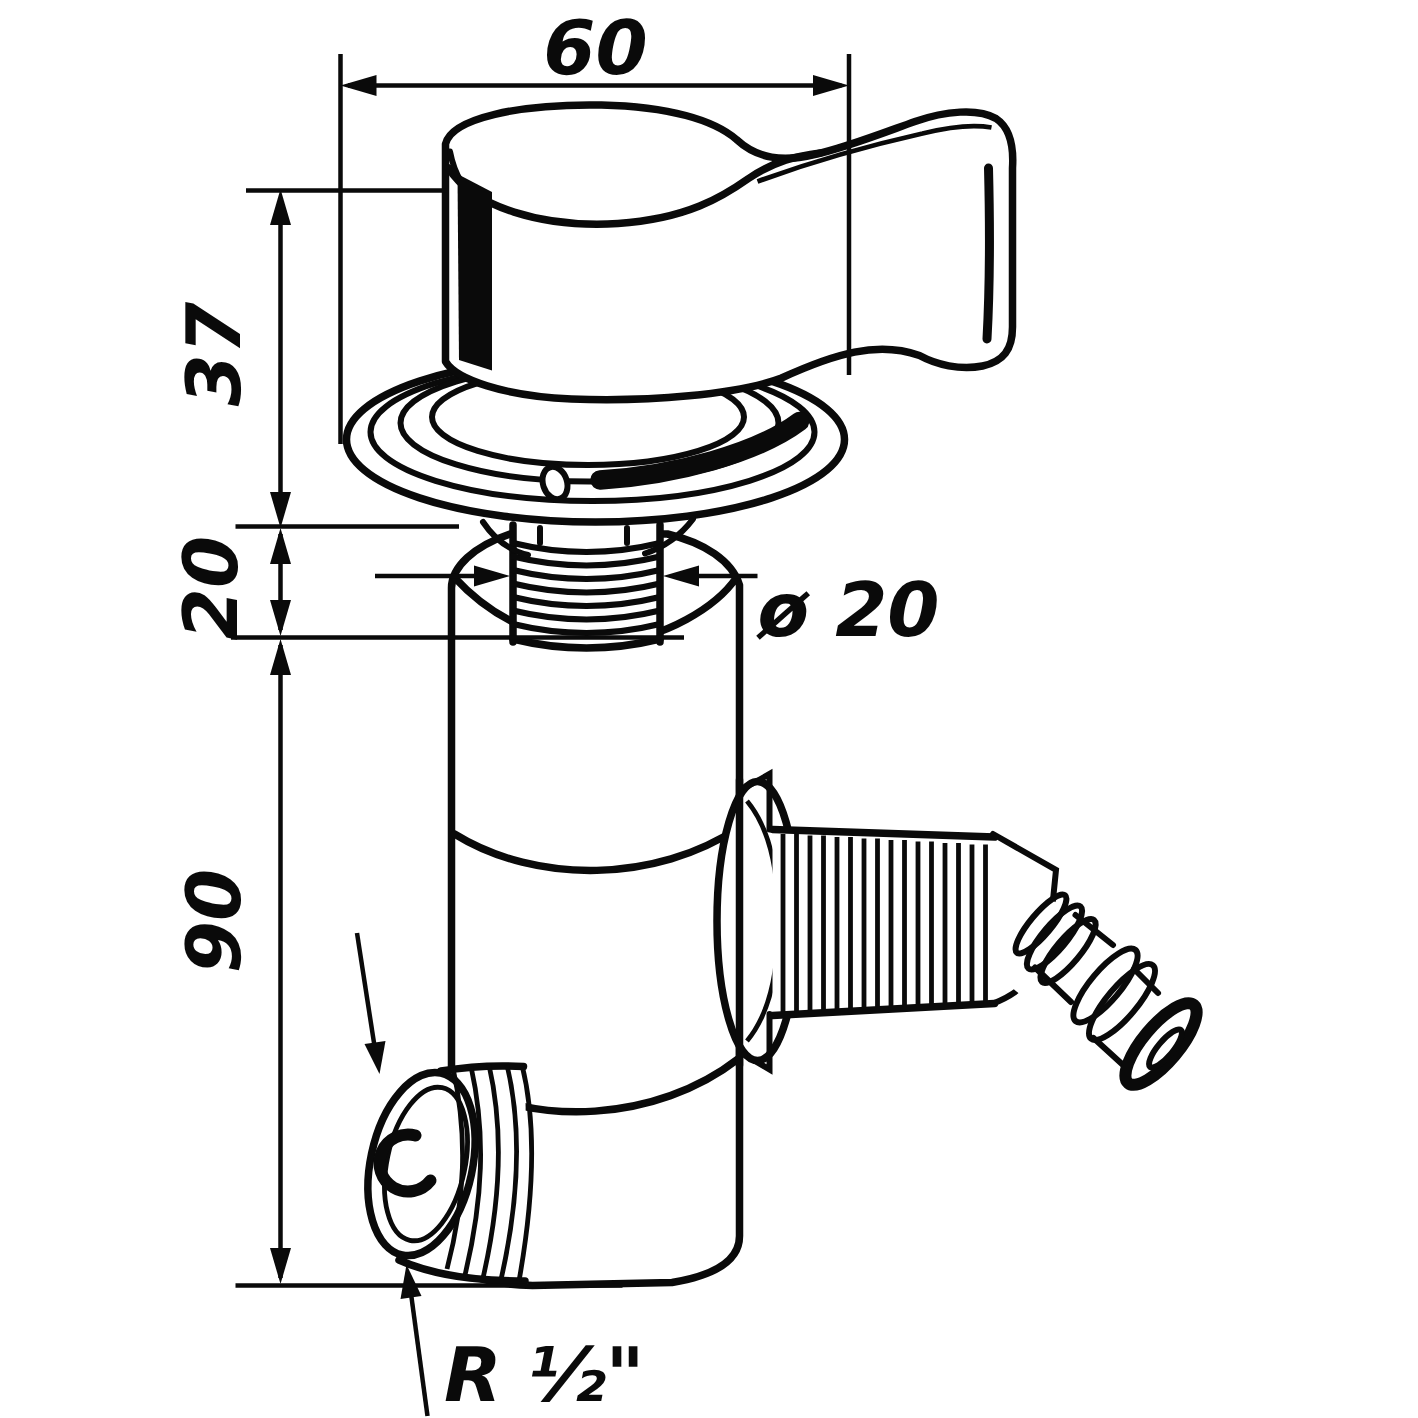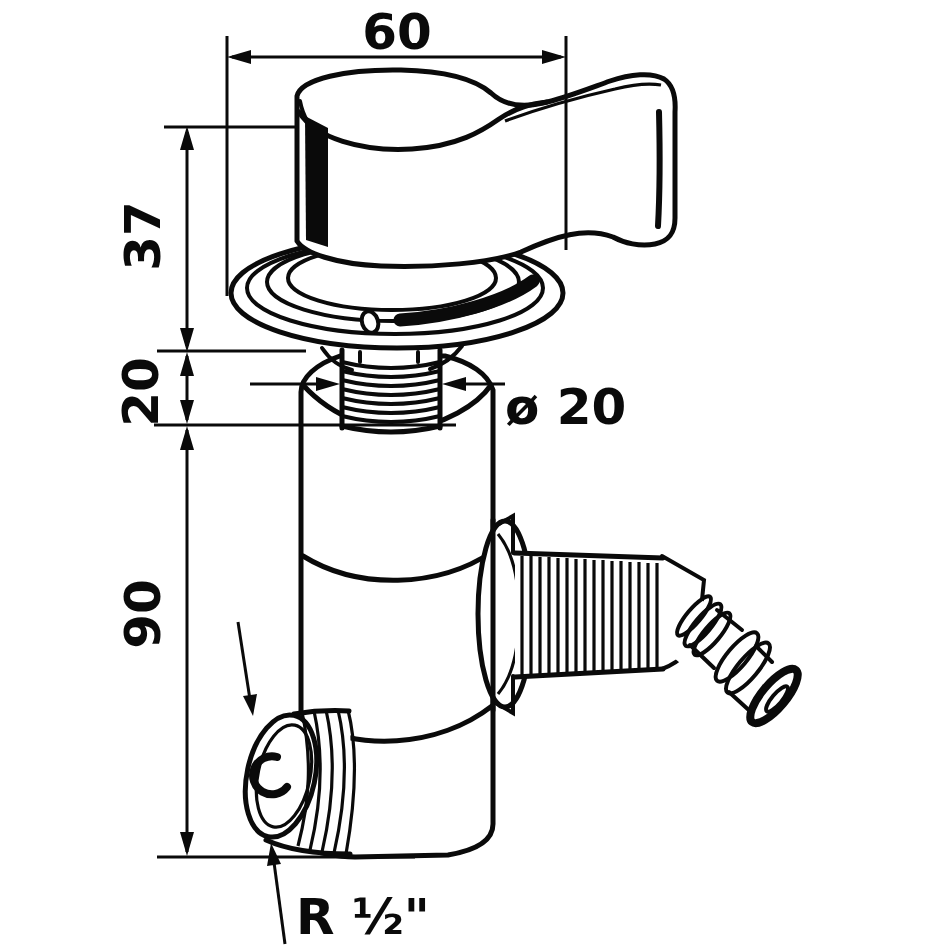--- a/index.html
+++ b/index.html
@@ -1,20 +1,20 @@
 <!DOCTYPE html>
 <html><head>
 <meta charset="utf-8">
 <style>
   html,body { margin:0; padding:0; }
   body {
     width:945px; height:945px; background:#ffffff; overflow:hidden;
     font-family:"DejaVu Sans", "Liberation Sans", sans-serif;
   }
-  #stage { position:absolute; left:0; top:0; width:945px; height:945px; }
+  #stage { position:absolute; left:0; top:0; width:945px; height:945px;font-style:italic; }
   svg { display:block; }
   .dim-text {
     font-family:"DejaVu Sans", "Liberation Sans", sans-serif;
     font-size:50px; font-weight:bold; fill:#0a0a0a;
   }
   .outline   { fill:#ffffff; stroke:#0a0a0a; stroke-width:5;   stroke-linejoin:round; stroke-linecap:round; }
   .line5     { fill:none;    stroke:#0a0a0a; stroke-width:5;   stroke-linecap:round; }
   .line4     { fill:none;    stroke:#0a0a0a; stroke-width:4;   stroke-linecap:round; }
   .line3     { fill:none;    stroke:#0a0a0a; stroke-width:3.2; stroke-linecap:butt; }
   .dimline   { fill:none;    stroke:#0a0a0a; stroke-width:3;   stroke-linecap:butt; }

